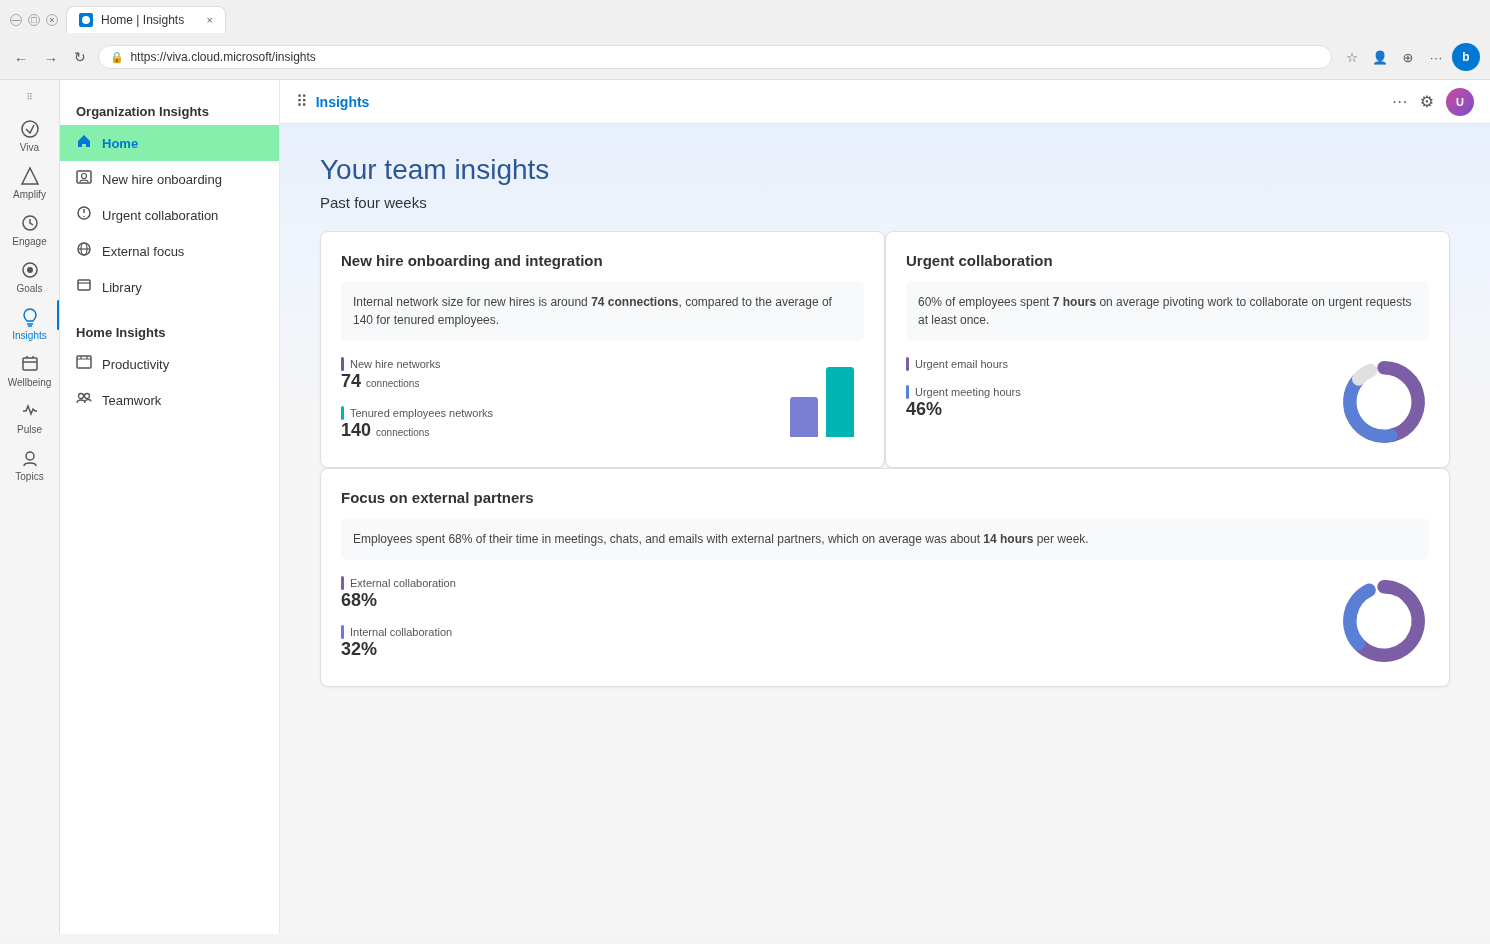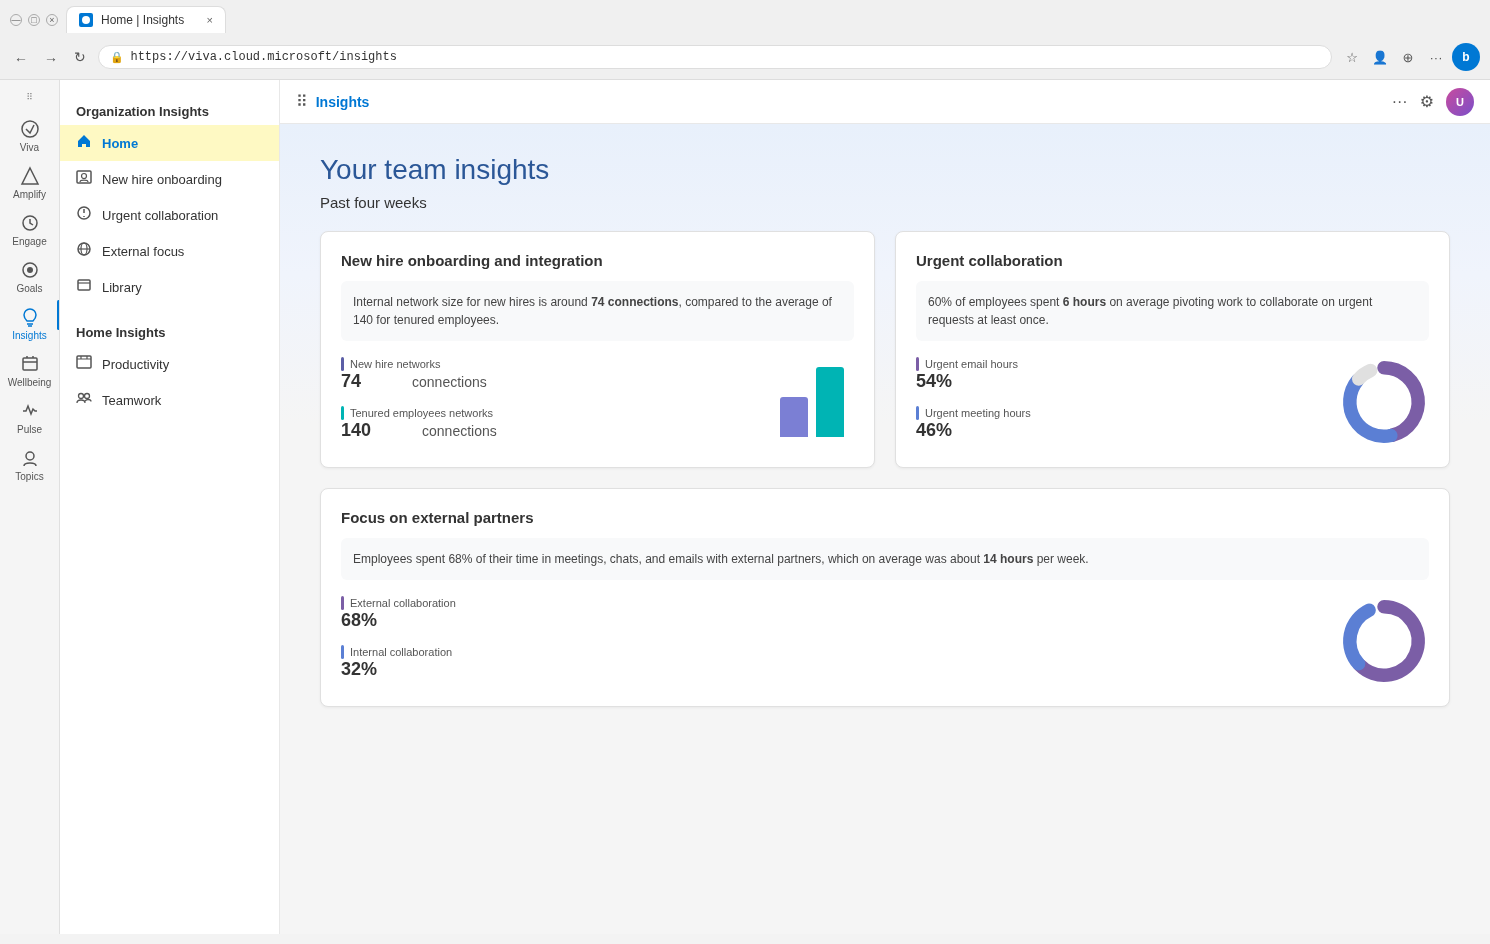--- a/index.html
+++ b/index.html
@@ -63,21 +63,21 @@
       width: 220px; background: #fff; border-right: 1px solid #e8e8e8;
       padding: 16px 0; overflow-y: auto;
     }
     .sidebar-section-title {
       font-size: 13px; font-weight: 600; color: #333; padding: 8px 16px 6px;
     }
     .sidebar-item {
       display: flex; align-items: center; gap: 10px; padding: 8px 16px;
       cursor: pointer; color: #333; font-size: 13px; border-radius: 0;
     }
-    .sidebar-item.active { background: #fef9c3; color: #0078d4; font-weight: 600; }
+    .sidebar-item.active { background: #86efac; color: #0078d4; font-weight: 600; }
     .sidebar-item.active .sidebar-icon { color: #0078d4; }
     .sidebar-icon { font-size: 16px; color: #555; }
     .sidebar-divider { height: 12px; }
 
     
     .top-bar {
       display: flex; align-items: center; padding: 6px 16px; border-bottom: 1px solid #e8e8e8;
       background: #fff; gap: 8px; min-height: 44px;
     }
     .top-bar-title { font-size: 14px; font-weight: 600; color: #0078d4; }
@@ -88,42 +88,42 @@
     
     .main-content {
       flex: 1; overflow-y: auto;
       background: linear-gradient(180deg, #e8f0fb 0%, #f0f4fc 150px, #f5f5f5 300px);
     }
     .content-wrapper { padding: 30px 40px; }
     .page-title { font-size: 28px; font-weight: 300; color: #2B5797; margin-bottom: 8px; }
     .section-subtitle { font-size: 15px; font-weight: 500; color: #333; margin-bottom: 20px; }
 
     
-    .cards-grid { display: grid; grid-template-columns: 1fr 1fr; gap: 20px; }
+    .cards-grid { display: grid; grid-template-columns: 1fr 1fr; }
     .card-full { grid-column: 1 / -1; }
 
     .card {
       background: #fff; border-radius: 8px; border: 1px solid #e0e0e0;
       padding: 20px; box-shadow: 0 1px 3px rgba(0,0,0,0.05);
     }
     .card-title { font-size: 15px; font-weight: 600; color: #333; margin-bottom: 12px; }
     .card-description {
       background: #f8f9fa; border-radius: 6px; padding: 12px; font-size: 12px;
       color: #444; line-height: 1.5; margin-bottom: 16px;
     }
     .card-description strong { font-weight: 700; }
 
     .card-stats { display: flex; gap: 30px; align-items: flex-start; }
     .stats-list { flex: 1; display: flex; flex-direction: column; gap: 14px; }
     .stat-item { display: flex; flex-direction: column; }
     .stat-label {
       font-size: 11px; color: #555; display: flex; align-items: center; gap: 6px;
     }
     .stat-value { font-size: 18px; font-weight: 700; color: #333; }
-    .stat-unit { font-size: 14px; font-weight: 400; color: #555; margin-left: 46px; }
+    .stat-unit { font-size: 10px; font-weight: 400; color: #555; }
 
     
     .bar-chart {
       display: flex; align-items: flex-end; gap: 8px; height: 80px; padding: 0 10px;
     }
     .bar { width: 28px; border-radius: 3px 3px 0 0; }
 
     
     .donut-container { position: relative; width: 90px; height: 90px; }
     .donut-container svg { width: 90px; height: 90px; }
@@ -157,21 +157,21 @@
       <span>Home | Insights</span>
       <span class="tab-close">×</span>
     </div>
   </div>
   <div class="addressbar-row">
     <button class="nav-btn">←</button>
     <button class="nav-btn">→</button>
     <button class="nav-btn">↻</button>
     <div class="browser-addressbar">
       <span class="lock-icon">🔒</span>
-      <span style="font-size:12px;color:#333;font-family:Liberation Mono, monospace;">https://viva.cloud.microsoft/insights</span>
+      <span style="font-size:12px;color:#333;">https://viva.cloud.microsoft/insights</span>
     </div>
     <div class="addressbar-icons">
       <div class="addr-icon">☆</div>
       <div class="addr-icon">👤</div>
       <div class="addr-icon">⊕</div>
       <div class="addr-icon">···</div>
       <div class="bing-btn">b</div>
     </div>
   </div>
 </div>
@@ -354,26 +354,25 @@
                   <div>
                     <div class="bar-chart">
                       <div class="bar" style="height:40px;background:#7B7FD4;"></div>
                       <div class="bar" style="height:70px;background:#00b4b4;"></div>
                     </div>
                   </div>
                 </div>
               </div>
               <div class="card">
                 <div class="card-title">Urgent collaboration</div>
-                <div class="card-description">60% of employees spent <strong>6 hours</strong> on average pivoting work to collaborate on urgent requests at least once.</div>
+                <div class="card-description">60% of employees spent <strong>7 hours</strong> on average pivoting work to collaborate on urgent requests at least once.</div>
                 <div class="card-stats">
                   <div class="stats-list">
                     <div class="stat-item">
                       <div class="stat-label"><span style="display:inline-block;width:3px;height:14px;background:#7B5EA6;border-radius:2px;"></span> Urgent email hours</div>
-                      <div class="stat-value">54% <span class="stat-unit"></span></div>
                     </div>
                     <div class="stat-item">
                       <div class="stat-label"><span style="display:inline-block;width:3px;height:14px;background:#5B7FD4;border-radius:2px;"></span> Urgent meeting hours</div>
                       <div class="stat-value">46% <span class="stat-unit"></span></div>
                     </div>
                   </div>
                   <div class="donut-container"><svg width="90" height="90" viewBox="0 0 90 90">
                       <path d="M 45 10.799999999999997 A 34.2 34.2 0 0 1 53.50519414103803 78.12554411059918" stroke="#7B5EA6" stroke-width="13.5" fill="none" stroke-linecap="round"></path>
                       <path d="M 51.83897768678452 78.50922834384079 A 34.2 34.2 0 0 1 18.62238620044985 23.231640157288336" stroke="#5B7FD4" stroke-width="13.5" fill="none" stroke-linecap="round"></path>
                       <path d="M 19.74331589042535 21.940513713676108 A 34.2 34.2 0 0 1 31.59831199152665 13.535182210545987" stroke="#e0e0e0" stroke-width="13.5" fill="none" stroke-linecap="round"></path>

